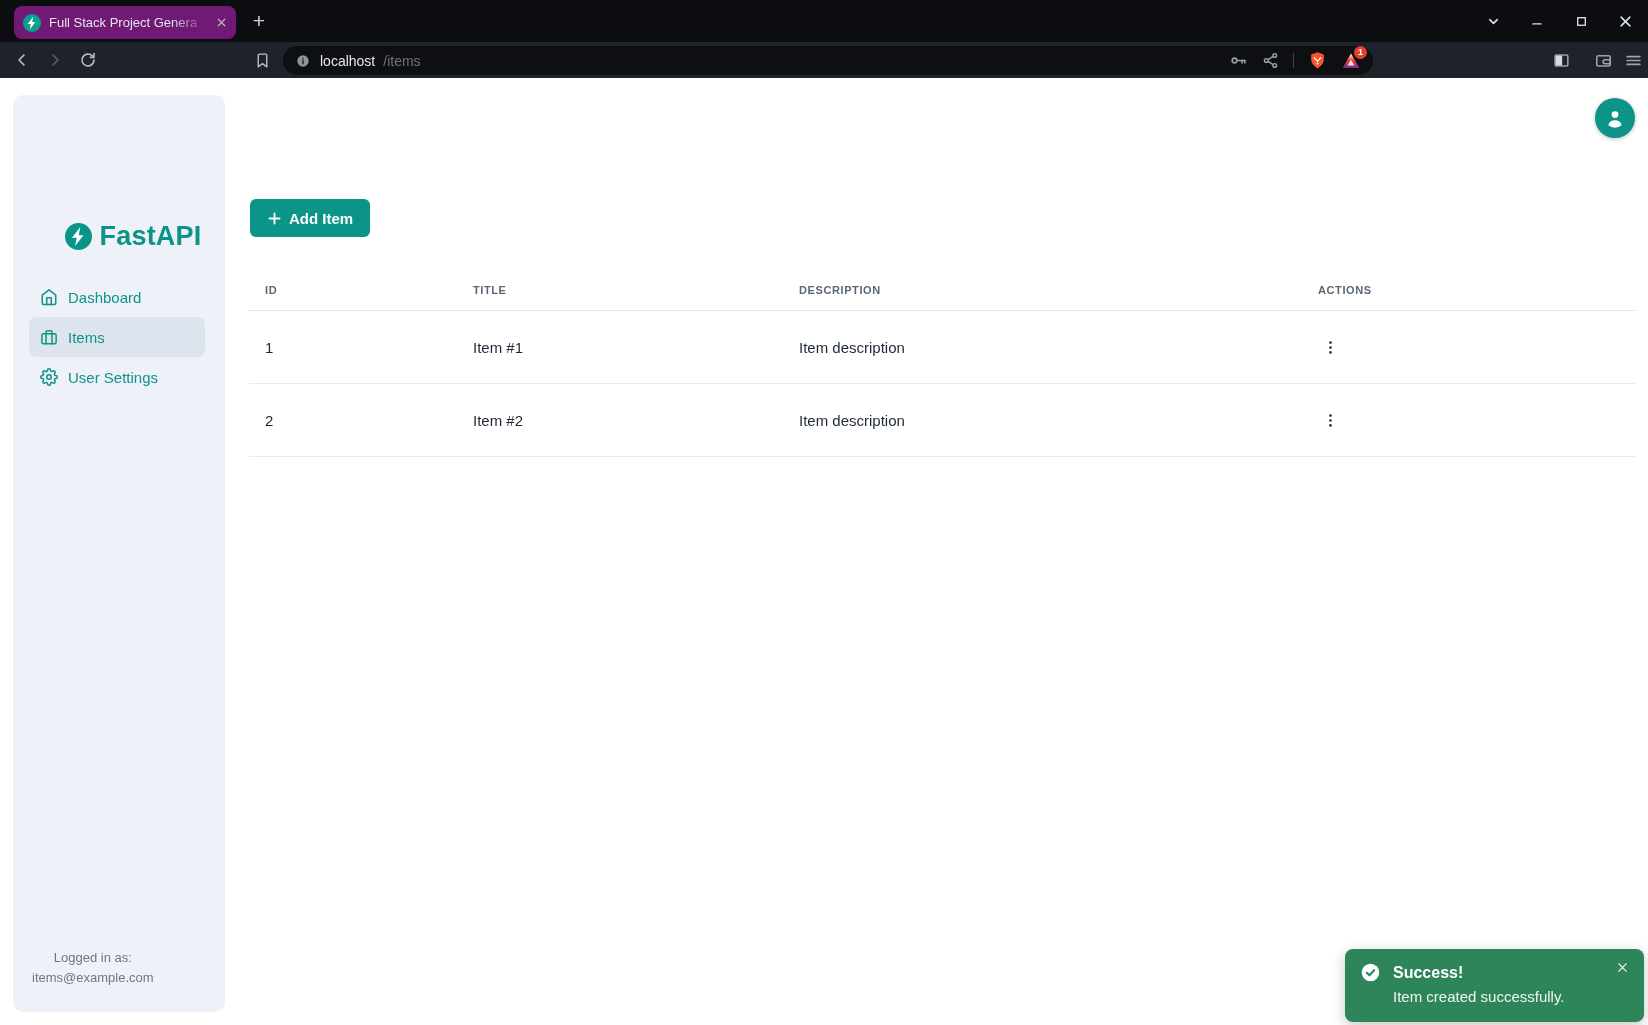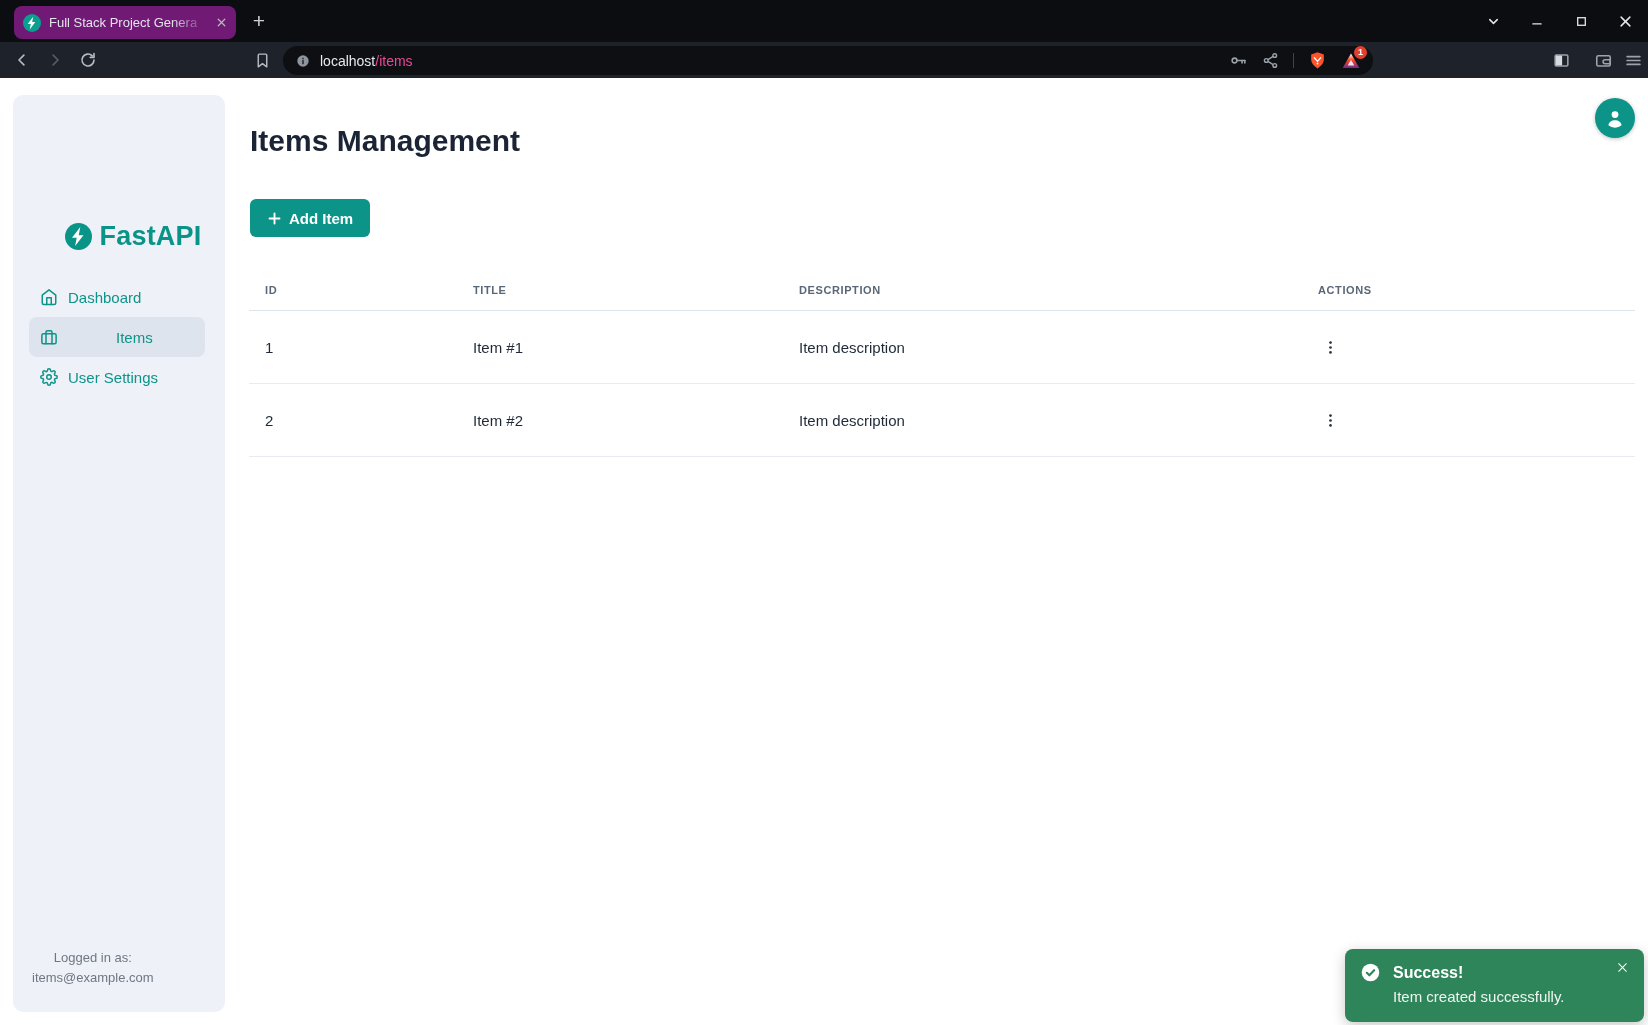--- a/index.html
+++ b/index.html
@@ -17,37 +17,37 @@
   .newtab-btn { position:absolute; left:246px; top:9px; width:26px; height:26px; color:#ccd0d5; font-size:21px; line-height:24px; text-align:center; border-radius:6px; }
   .wincontrols { position:absolute; right:0; top:0; height:42px; display:flex; align-items:center; gap:22px; padding-right:12px; color:#e3e6ea; }
   .winbtn { width:22px; height:22px; display:flex; align-items:center; justify-content:center; }
 
   .toolbar { position:absolute; left:0; top:42px; width:1648px; height:36px; background:#1e222a; }
   .navbtn { position:absolute; top:48px; width:24px; height:24px; display:flex; align-items:center; justify-content:center; color:#b7bbc2; }
   .navbtn.dim { color:#585d65; }
   .bookmark-btn { position:absolute; left:250px; top:48px; width:24px; height:24px; display:flex; align-items:center; justify-content:center; color:#b7bbc2; }
   .urlbar { position:absolute; left:283px; top:46px; width:1090px; height:29px; border-radius:15px; background:#0d0f13; display:flex; align-items:center; padding:0 12px 0 12px; }
   .url-text { margin-left:9px; font-size:14px; color:#e6e8eb; white-space:nowrap; }
-  .url-text .path { color:#ec4899; }
+  .url-text .path { color:#737373;margin-left:8px; }
   .url-right { margin-left:auto; display:flex; align-items:center; gap:14px; }
   .url-divider { width:1px; height:15px; background:#3f444b; }
   .badge { position:absolute; top:-5px; right:-6px; min-width:13px; height:13px; background:#e2402f; color:#fff; font-size:9px; font-weight:bold; border-radius:7px; display:flex; align-items:center; justify-content:center; padding:0 3px; }
   .rewards-wrap { position:relative; width:20px; height:20px; }
   .toolbtn { position:absolute; top:48px; width:24px; height:24px; display:flex; align-items:center; justify-content:center; color:#9ba3ad; }
 
   
   .webview { position:absolute; left:0; top:78px; width:1648px; height:947px; background:#fff; }
 
   .sidebar { position:absolute; left:13px; top:95px; width:212px; height:917px; background:#eef1f7; border-radius:10px; }
   .logo { position:absolute; left:0; top:124px; width:212px; display:flex; align-items:center; justify-content:center; gap:8px; top:126px; }
   .logo { top:126px;padding-left:28px; }
   .logo-text { font-size:27px; font-weight:600; color:#0a9488; letter-spacing:0.2px; }
   .nav { position:absolute; left:0; top:182px; width:212px; }
   .nav-item { margin:0 20px 0 16px; height:40px; border-radius:8px; display:flex; align-items:center; padding-left:11px; color:#0e9488; cursor:pointer; }
-  .nav-item.active { background:#dde4ee;gap:48px; }
+  .nav-item.active { background:#dde4ee; }
   .nav-item .label { margin-left:10px; font-size:15px; }
   .side-footer { position:absolute; left:19px; bottom:24px; font-size:13px; color:#6e7884; line-height:20px;text-align:center; }
 
   .avatar-btn { position:absolute; left:1595px; top:98px; width:40px; height:40px; border-radius:50%; background:#0d9488; display:flex; align-items:center; justify-content:center; box-shadow:0 1px 4px rgba(0,0,0,.25); cursor:pointer; }
 
   .page-title { position:absolute; left:250px; top:124px; font-size:30px; font-weight:800; color:#1b2434; }
   .add-btn { position:absolute; left:250px; top:199px; height:38px; padding:0 17px; border:none; border-radius:6px; background:#0d9488; color:#fff; font-size:15px; font-weight:bold; font-family:inherit; display:flex; align-items:center; gap:7px; cursor:pointer; }
 
   .table { position:absolute; left:249px; top:270px; width:1386px; }
   .trow { display:grid; grid-template-columns:208px 326px 519px 1fr; align-items:center; }
@@ -247,21 +247,20 @@
     </div>
   </div>
 
   <div class="avatar-btn">
     <svg viewBox="0 0 24 24" width="24" height="24">
         <circle cx="12" cy="8.6" r="3.4" fill="#fff"></circle>
         <path d="M5.4 19.2c.6-3.2 3.3-5 6.6-5s6 1.8 6.6 5a10 10 0 0 1-13.2 0z" fill="#fff"></path>
       </svg>
   </div>
 
-  <div class="page-title">Items Management</div>
 
   <button class="add-btn">
     <svg viewBox="0 0 24 24" width="15" height="15" stroke="#fff" stroke-width="3" stroke-linecap="round">
         <line x1="12" y1="4" x2="12" y2="20"></line>
         <line x1="4" y1="12" x2="20" y2="12"></line>
       </svg>
     <span>Add Item</span>
   </button>
 
   <div class="table">

